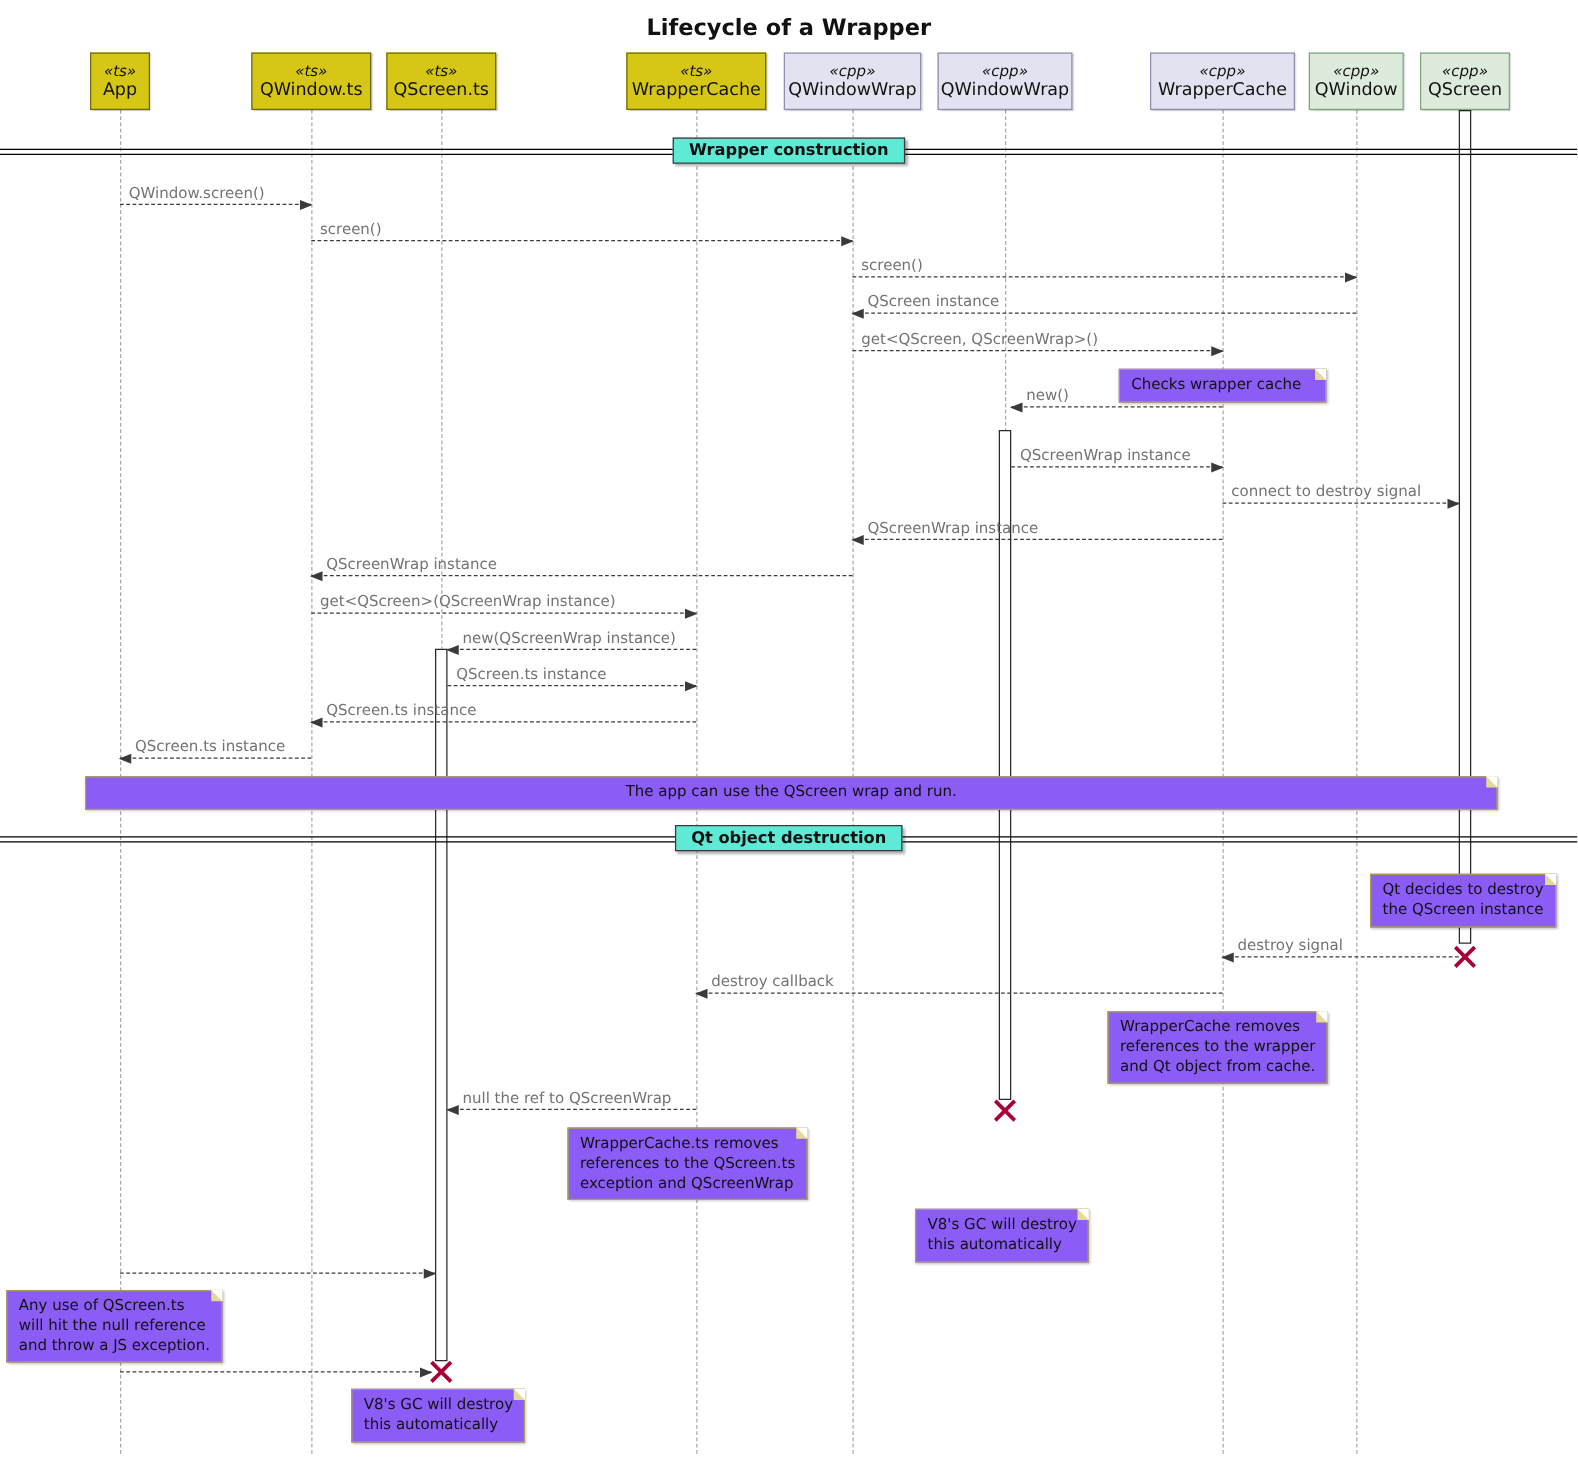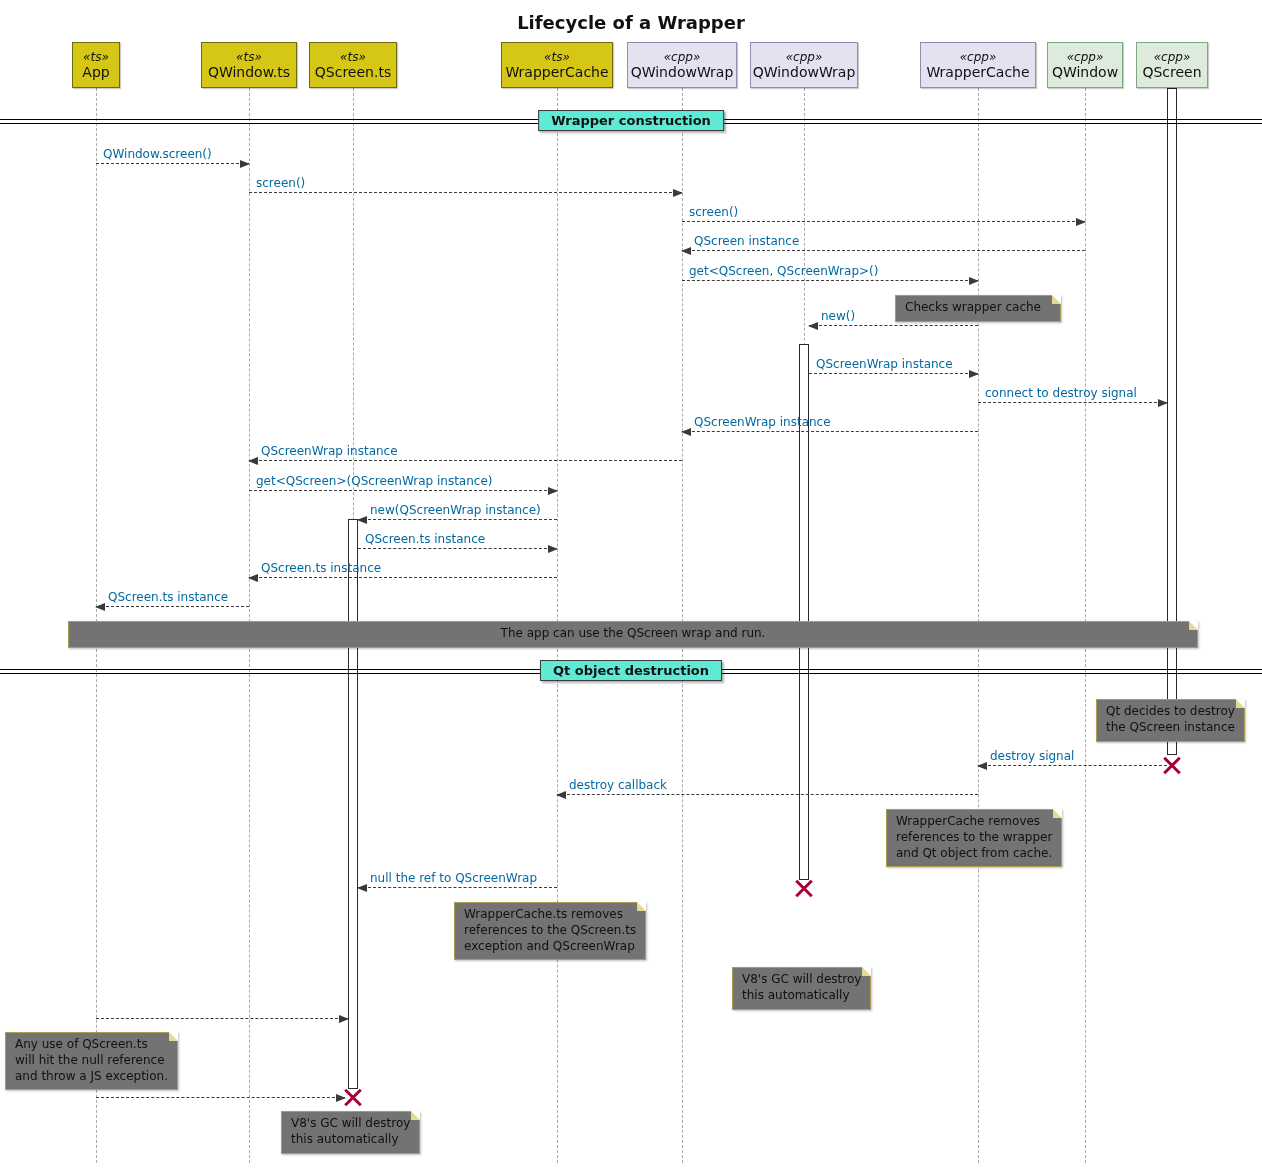--- a/index.html
+++ b/index.html
@@ -34,28 +34,28 @@
     border-top:1px solid #000; border-bottom:1px solid #000;
   }
   .divider .dlabel {
     position:absolute; left:50%; top:0; transform:translateX(-50%);
     background:#5eead4; border:1px solid #3A3A3A; padding:2px 12px;
     font-weight:bold; font-size:13px; white-space:nowrap;
     box-shadow:2px 2px 2px rgba(0,0,0,0.3);
   }
   .msg { position:absolute; height:17px; z-index:3; }
   .msg .mline { position:absolute; left:0; right:0; bottom:0; height:0; border-top:1px dashed #3A3A3A; }
-  .msg .mlabel { position:absolute; bottom:3px; font-size:12px; white-space:nowrap; color:#0369a1; }
+  .msg .mlabel { position:absolute; bottom:3px; font-size:12px; white-space:nowrap; color:#737373; }
   .msg.right .mlabel { left:7px; }
   .msg.left  .mlabel { left:12px; }
   .msg .marrow { position:absolute; bottom:-4px; width:0; height:0; border-top:4px solid transparent; border-bottom:4px solid transparent; }
   .msg.right .marrow { right:-1px; border-left:10px solid #3A3A3A; }
   .msg.left  .marrow { left:-1px;  border-right:10px solid #3A3A3A; }
   .note {
-    position:absolute; background:#737373; border:1px solid #A8A050;
+    position:absolute; background:#8b5cf6; border:1px solid #A8A050;
     padding:4px 9px 5px 9px; font-size:12px; line-height:1.32; color:#111;
     z-index:4; box-shadow:1px 1px 2px rgba(0,0,0,0.25); box-sizing:border-box;
   }
   .note .ntext { display:block; white-space:pre-line; }
   .note.center .ntext { text-align:center; }
   .note .fold {
     position:absolute; top:-1px; right:-1px; width:0; height:0;
     border-bottom:9px solid #E3DA96; border-right:9px solid #FFFFFF;
   }
   .destroy { position:absolute; width:20px; height:20px; z-index:6; }

